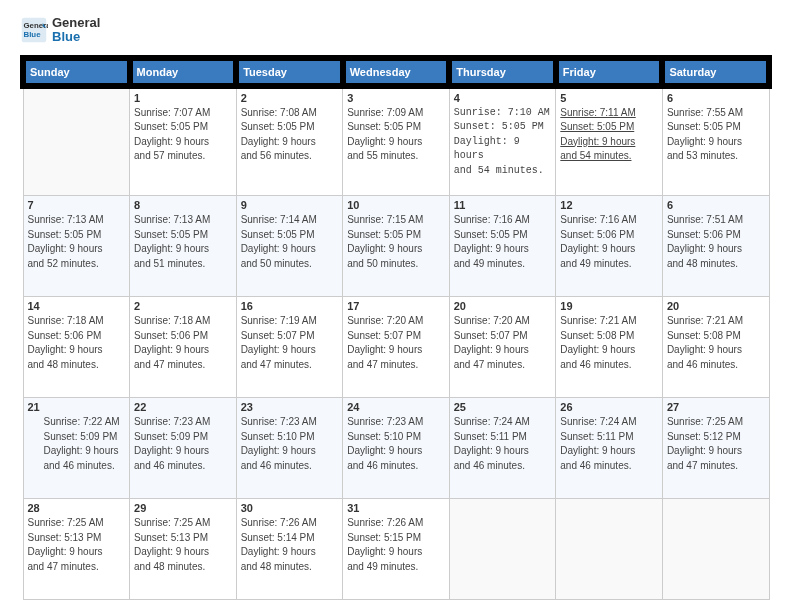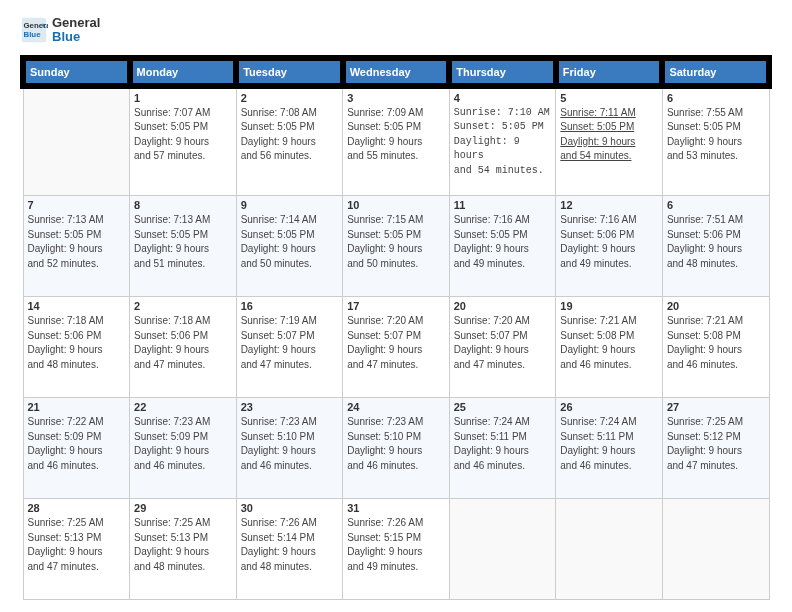--- a/index.html
+++ b/index.html
@@ -269,21 +269,21 @@
             <span class="day-num">20</span>
             <div class="day-info" style="white-space: pre-line;">Sunrise: 7:21 AM
 Sunset: 5:08 PM
 Daylight: 9 hours
 and 46 minutes.</div>
           </td>
         </tr>
         <tr class="row-even">
           <td>
             <span class="day-num">21</span>
-            <div class="day-info" style="white-space: pre-line;">Sunrise: 7:22 AM
+            <div class="day-info" style="white-space: pre-line; margin-left: 16px;">Sunrise: 7:22 AM
 Sunset: 5:09 PM
 Daylight: 9 hours
 and 46 minutes.</div>
           </td>
           <td>
             <span class="day-num">22</span>
             <div class="day-info" style="white-space: pre-line;">Sunrise: 7:23 AM
 Sunset: 5:09 PM
 Daylight: 9 hours
 and 46 minutes.</div>

